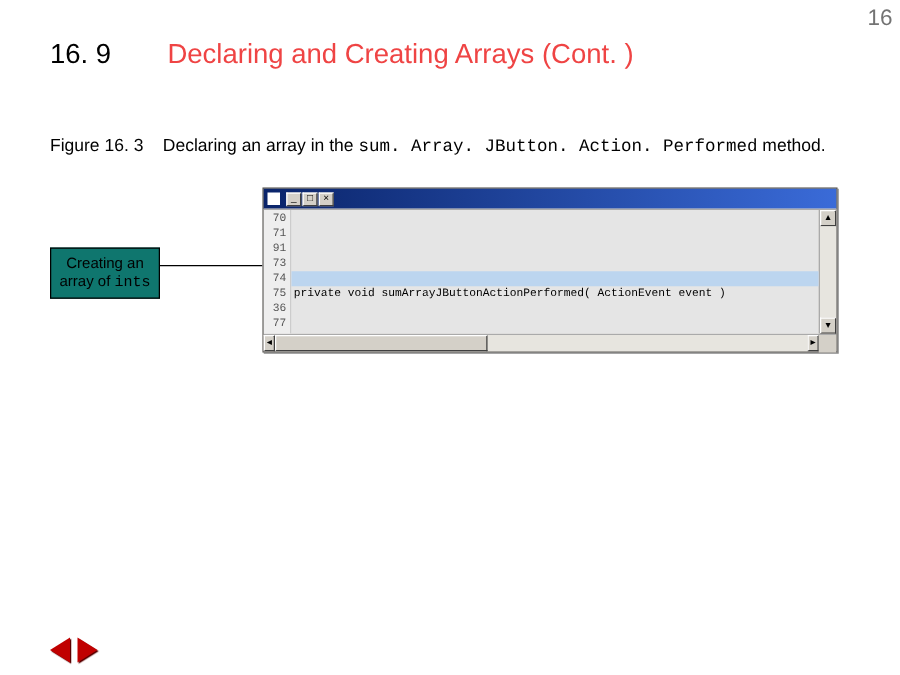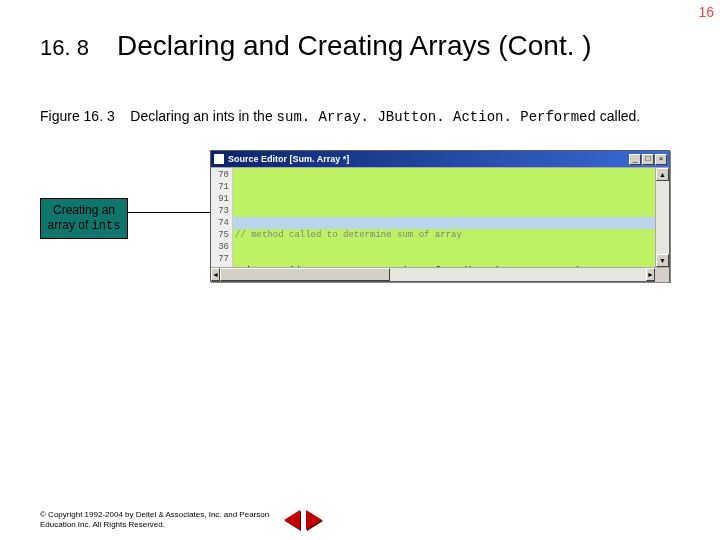--- a/index.html
+++ b/index.html
@@ -8,42 +8,43 @@
     height: 540px;
     background: #fff;
     font-family: Arial, Helvetica, sans-serif;
     position: relative;
     overflow: hidden;
   }
   .page-number {
     position: absolute;
     top: 4px;
     right: 6px;
-    font-size: 14px;
-    color: #ef4444;
+    font-size: 18px;
+    color: #737373;
   }
   .section-row {
     position: absolute;
     top: 30px;
     left: 40px;
     right: 40px;
     display: flex;
     align-items: baseline;
     gap: 28px;
   }
   .section-number {
     font-size: 22px;
     font-weight: 400;
     color: #000;
     white-space: nowrap;
   }
   .section-title {
-    font-size: 28px;
+    font-size: 22px;
     font-weight: 400;
-    color: #000000;
+    color: #ef4444;
+    margin-left: 17px;
   }
   .figure-caption {
     position: absolute;
     top: 108px;
     left: 40px;
     right: 20px;
     font-size: 14px;
     color: #000;
   }
   .figure-caption .code { font-family: Liberation Mono, monospace; }
@@ -112,21 +113,21 @@
     margin-left: 1px;
     display: flex;
     align-items: center;
     justify-content: center;
     font-size: 8px;
     color: #000;
     line-height: 1;
   }
   .editor-body {
     display: flex;
-    background: #bef264;
+    background: #e5e5e5;
     border-top: 1px solid #aaa;
     height: 100px;
     overflow: hidden;
     position: relative;
   }
   .gutter {
     width: 22px;
     background: #eeeeee;
     border-right: 1px solid #ccc;
     font-family: "Courier New", monospace;
@@ -218,63 +219,61 @@
     border-left: 16px solid #c00000;
     filter: drop-shadow(1px 1px 0 #5a0000);
   }
 </style>
 </head>
 <body>
 
 <div class="page-number">16</div>
 
 <div class="section-row">
-  <div class="section-number">16. 8</div>
+  <div class="section-number">16. 9</div>
   <div class="section-title">Declaring and Creating Arrays (Cont. )</div>
 </div>
 
 <div class="figure-caption">
   <span>Figure 16. 3</span>
   &nbsp;&nbsp;
-  <span>Declaring an ints in the </span><span class="code">sum. Array. JButton. Action. Performed</span><span> called.</span>
+  <span>Declaring an array in the </span><span class="code">sum. Array. JButton. Action. Performed</span><span> method.</span>
 </div>
 
 <div class="callout-wrap">
   <div class="callout-box">
     <div>Creating an</div>
     <div>
       <span>array of </span><span class="code">ints</span>
     </div>
   </div>
 </div>
 <div class="callout-line"></div>
 
 <div class="editor-window">
   <div class="titlebar">
     <span class="titlebar-icon"></span>
-    <span class="titlebar-text">Source Editor [Sum. Array *]</span>
     <span class="winbtn">_</span>
     <span class="winbtn">□</span>
     <span class="winbtn">×</span>
   </div>
   <div class="editor-body">
     <div class="gutter">
       <div>70</div>
       <div>71</div>
       <div>91</div>
       <div>73</div>
       <div>74</div>
       <div>75</div>
       <div>36</div>
       <div>77</div>
     </div>
     <div class="code-area">
       <div class="hl-row" style="top:49px"></div>
       <div class="lines">
-        <div><span class="cm">// method called to determine sum of array</span></div>
         <div>private void sumArrayJButtonActionPerformed( ActionEvent event )</div>
         
         
         
         
         <div></div>
         
       </div>
     </div>
     <div class="scrollbar-v">
@@ -287,18 +286,17 @@
     <div class="sb-btn">◄</div>
     <div class="sb-track-h">
       <div class="sb-thumb-h"></div>
     </div>
     <div class="sb-btn">►</div>
     <div class="sb-corner"></div>
   </div>
 </div>
 
 <div class="footer">
-  <div class="copyright">© Copyright 1992-2004 by Deitel &amp; Associates, Inc. and Pearson Education Inc. All Rights Reserved.</div>
   <div class="nav-arrows">
     <div class="tri-btn tri-left"></div>
     <div class="tri-btn tri-right"></div>
   </div>
 </div>
 
 </body></html>

